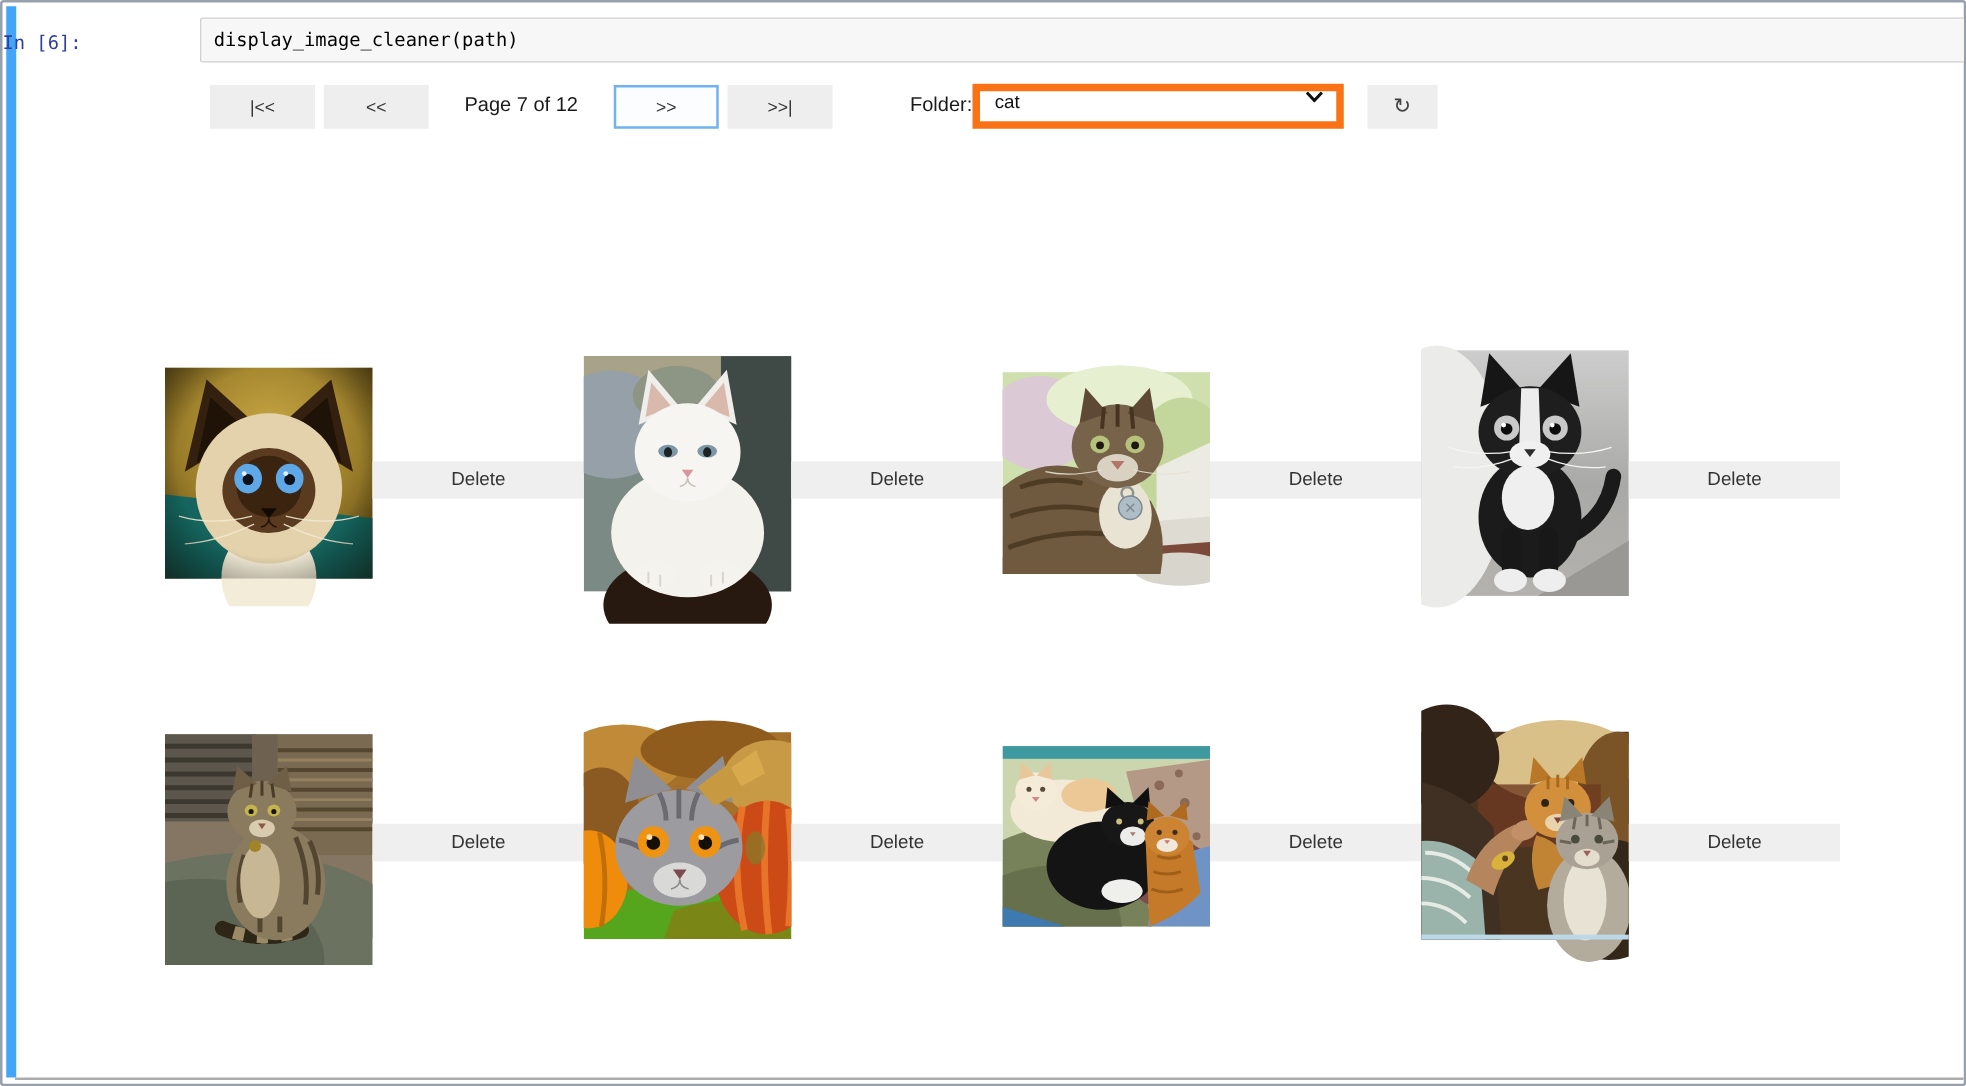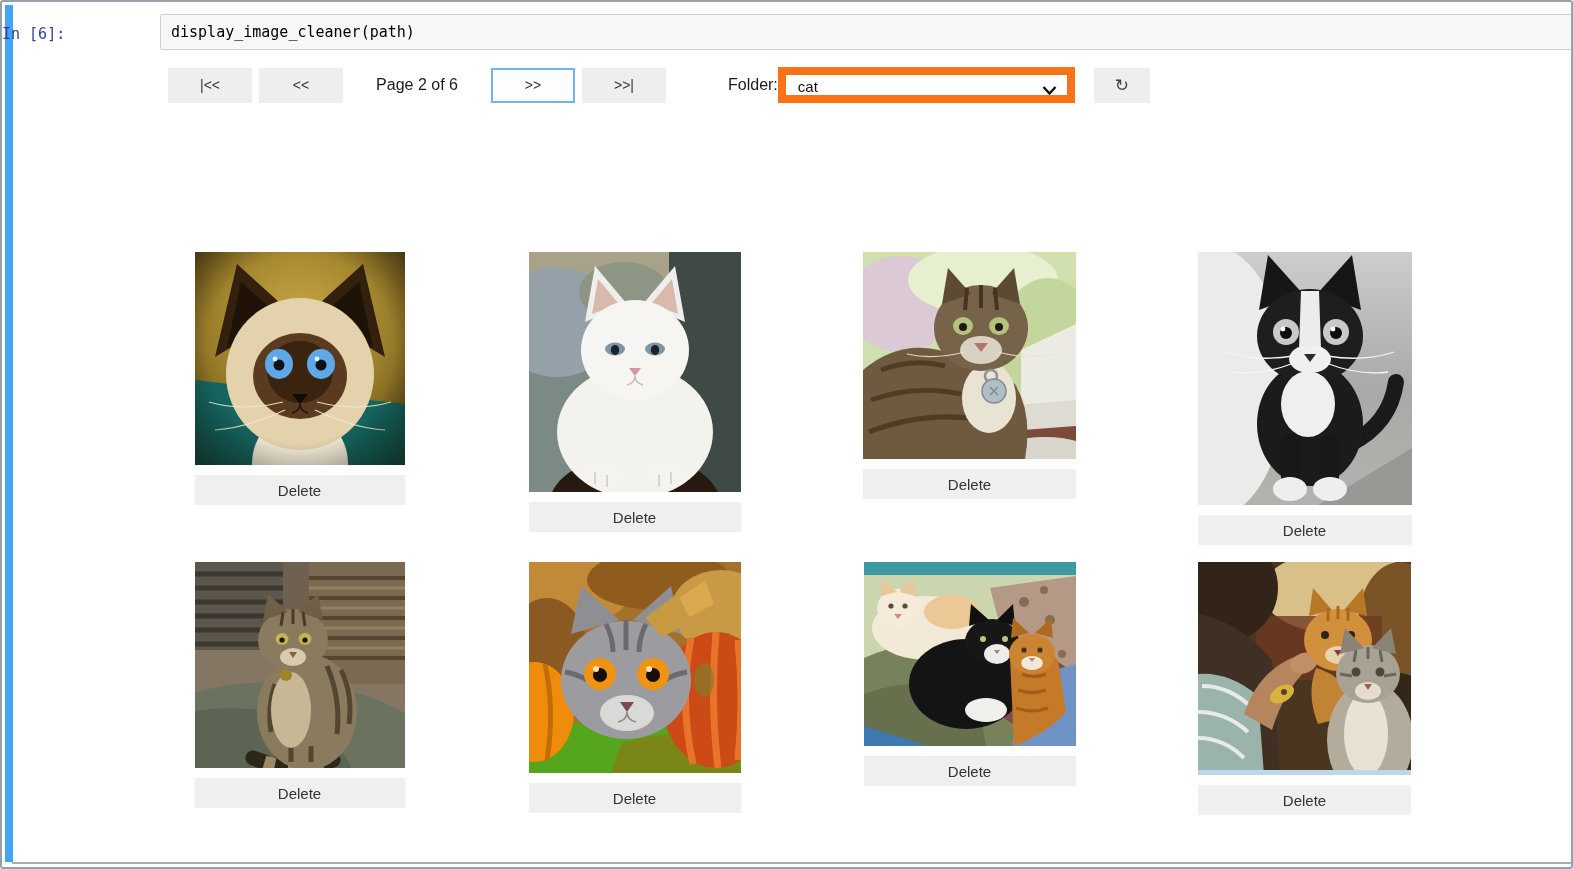--- a/index.html
+++ b/index.html
@@ -68,23 +68,23 @@
     width:148px; text-align:center;
     font-size:16px; color:#1a1a1a;
   }
   .folder-label {
     margin-left:62px; 
     font-size:16px; color:#1a1a1a;
   }
   .folder-select {
     width:297px; height:36px;
     box-sizing:border-box;
-    border:8px solid #f97316;
+    border:6px solid #f97316;
     background:#ffffff;
-    display:flex; align-items:flex-end;
+    display:flex; align-items:flex-start;
     padding:0 10px 0 12px;
     font-size:15px; color:#111;
     cursor:pointer;
   }
   .folder-select .value { flex:1; }
   .refresh-btn {
     margin-left:19px;
     width:56px; height:35px;
     background:#eeeeee; border:none;
     color:#444; font-size:17px;
@@ -94,21 +94,21 @@
 
   .gallery {
     position:absolute; left:130px; top:250px;
     width:1340px; height:600px;
   }
   .g-row { position:absolute; left:0; display:flex; }
   .g-row.row-1 { top:0; }
   .g-row.row-2 { top:310px; }
   .card {
     width:335px;
-    display:flex; flex-direction:column; align-items:center;
+    display:flex; flex-direction:row; align-items:center;
     flex:0 0 auto;
   }
   .thumb { display:block; }
   .delete-btn {
     margin-top:10px; height:30px;
     background:#efefef; border:none;
     color:#333; font-size:15px;
     font-family:"Liberation Sans", sans-serif;
     cursor:pointer;
   }
@@ -120,21 +120,21 @@
   <div class="cell-selection-bar"></div>
   <div class="cell-divider"></div>
 
   <div class="prompt">In [6]:</div>
   <input class="code-input" type="text" value="display_image_cleaner(path)" style="">
 
   <div class="toolbar">
     <button class="tb-btn">|&lt;&lt;</button>
     <div class="tb-gap"></div>
     <button class="tb-btn">&lt;&lt;</button>
-    <div class="page-indicator">Page 2 of 6</div>
+    <div class="page-indicator">Page 7 of 12</div>
     <button class="tb-btn focused">&gt;&gt;</button>
     <div class="tb-gap"></div>
     <button class="tb-btn">&gt;&gt;|</button>
 
     <span class="folder-label">Folder:</span>
     <div class="folder-select">
       <span class="value">cat</span>
       <svg width="15" height="9" viewBox="0 0 15 9">
         <polyline points="1.5,1 7.5,7.5 13.5,1" fill="none" stroke="#111" stroke-width="2.4"></polyline>
       </svg>

